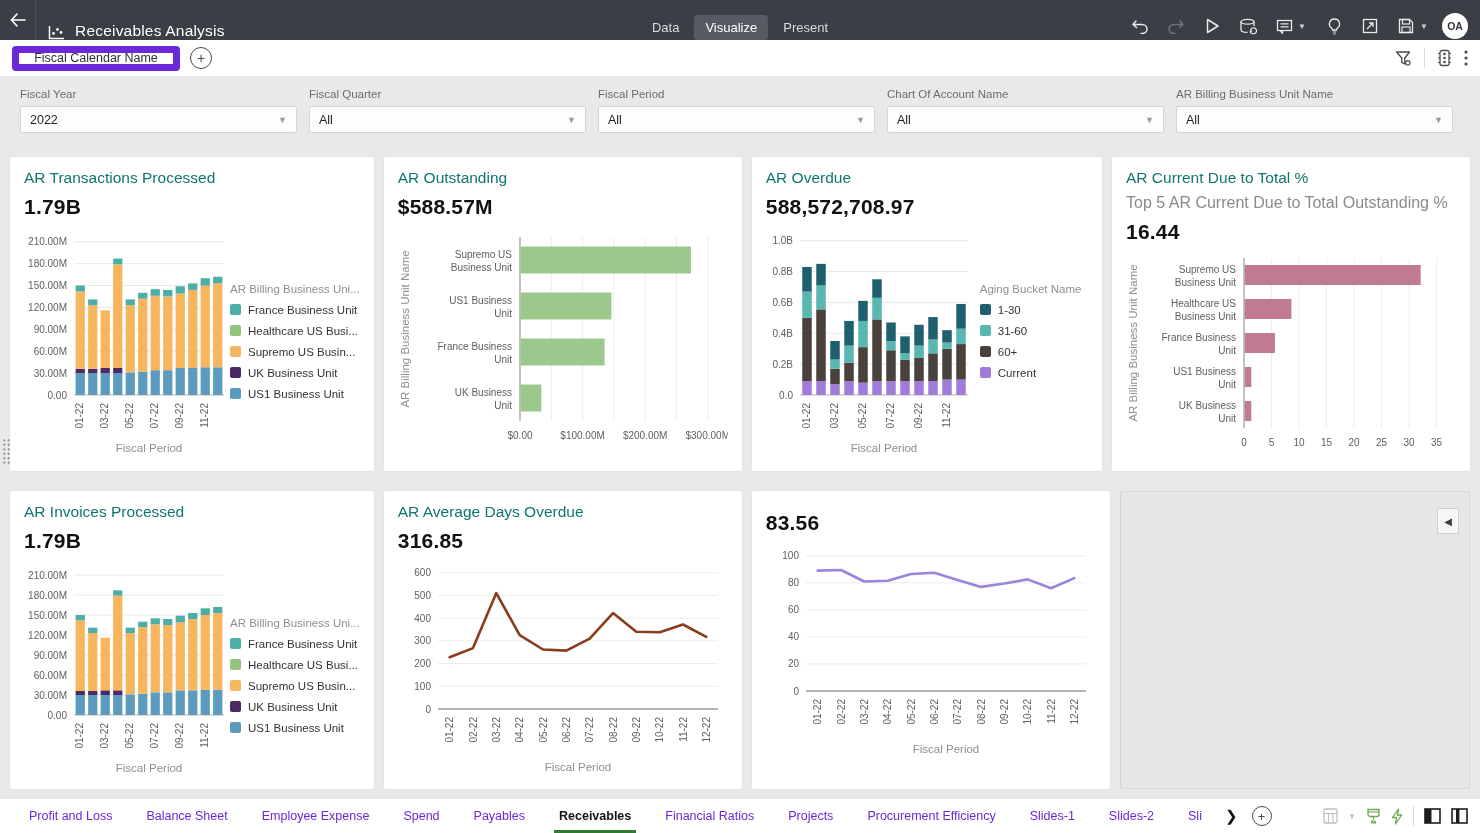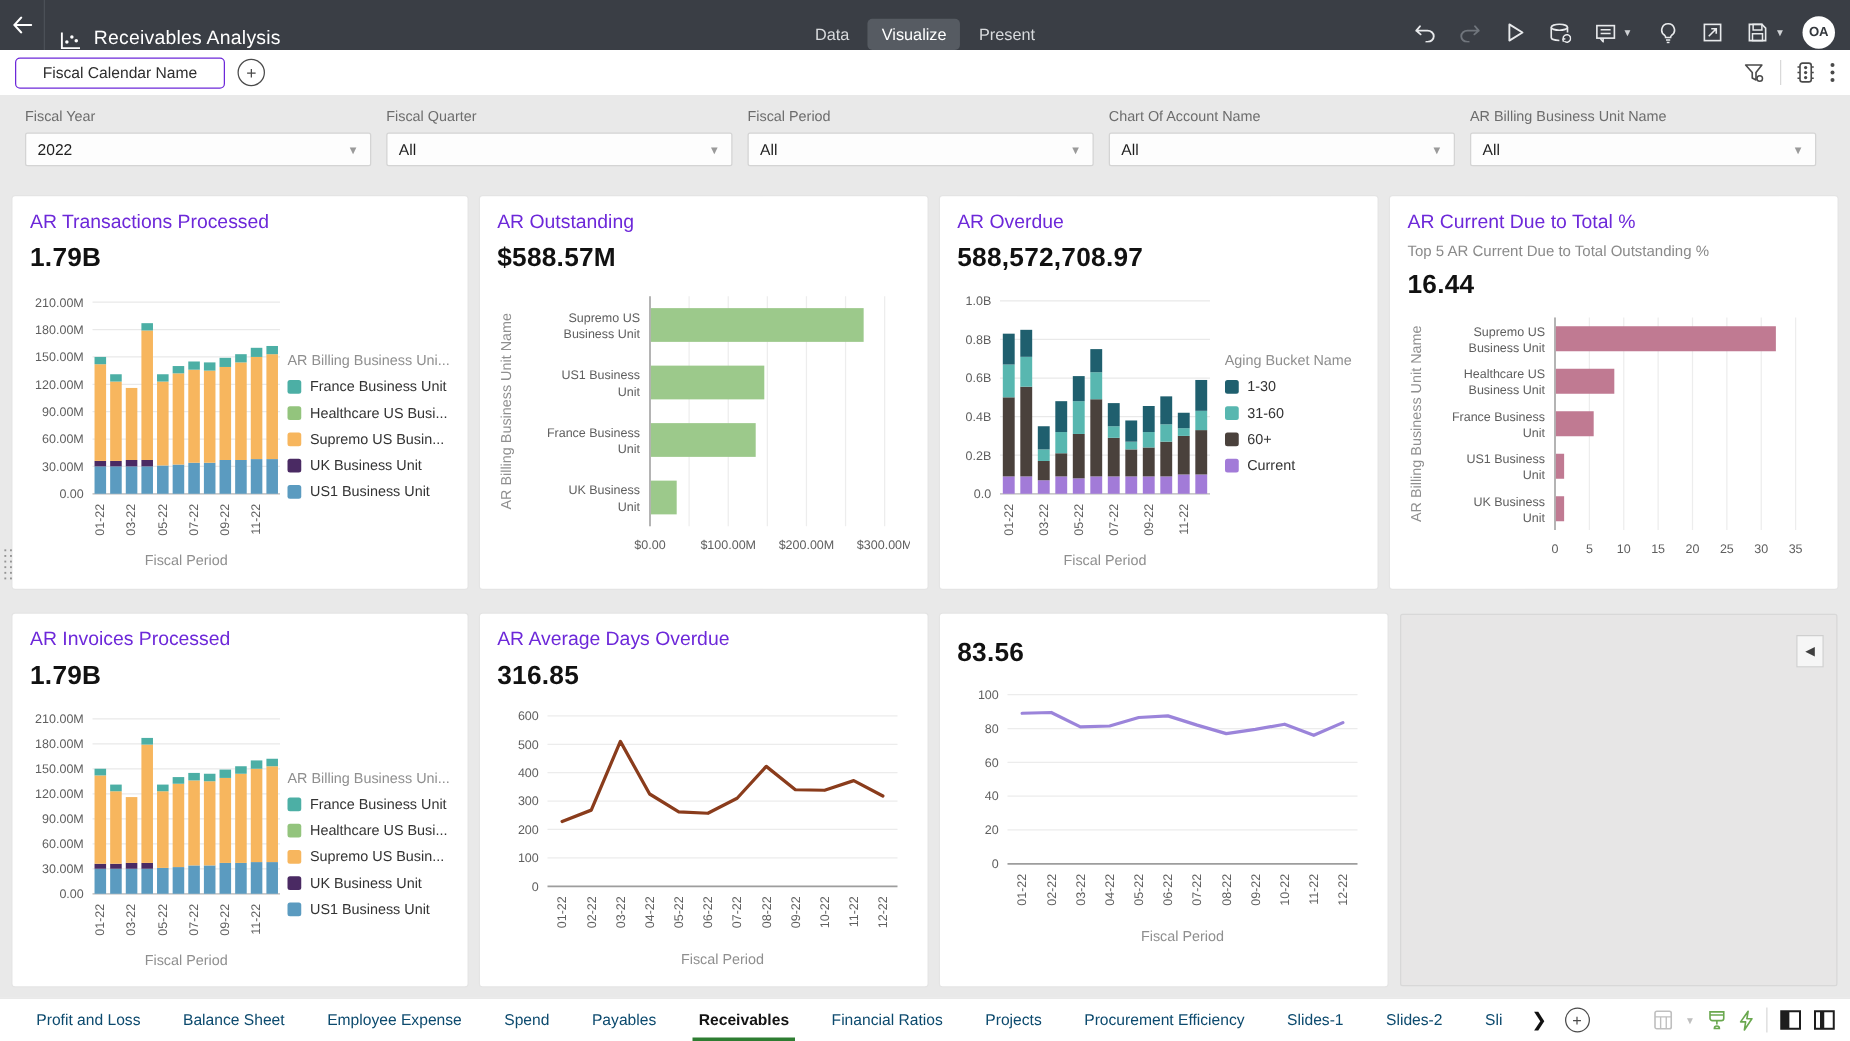--- a/index.html
+++ b/index.html
@@ -15,59 +15,59 @@
   .hdr-tab { font-size:13px; color:#d8dadd; padding:5px 11px; border-radius:4px; cursor:pointer;margin-top:14px; }
   .hdr-tab.active { background:#565b62; color:#fff; }
   .hdr-icons { margin-left:auto; display:flex; align-items:center; gap:8px; padding-right:12px; }
   .hicon { width:28px; height:28px; display:flex; align-items:center; justify-content:center; cursor:pointer; color:#e8eaec; }
   .hicon.dim { color:#70757c; }
   .hicon-caret { width:14px; margin-left:-8px; font-size:8px; color:#cfd2d5; display:flex; align-items:center; cursor:pointer;}
   .avatar { width:26px; height:26px; border-radius:50%; background:#fff; color:#33373c; font-size:10.5px; font-weight:bold; display:flex; align-items:center; justify-content:center; cursor:pointer; }
 
   
   .toolbar { height:36px; background:#fff; display:flex; align-items:center; padding:0 12px; }
-  .filter-pill { height:25px; min-width:168px; border:1px solid #6d28d9; border-radius:4px; background:#fff; font-size:12.5px; color:#2f2f2f; display:flex; align-items:center; justify-content:center; padding:0 14px; cursor:pointer; }
+  .filter-pill { height:25px; min-width:168px; border:7px solid #6d28d9; border-radius:4px; background:#fff; font-size:12.5px; color:#2f2f2f; display:flex; align-items:center; justify-content:center; padding:0 14px; cursor:pointer; }
   .pill-plus { margin-left:10px; width:22px; height:22px; border-radius:50%; border:1.4px solid #4a4a4a; color:#4a4a4a; font-size:14px; line-height:1; display:flex; align-items:center; justify-content:center; cursor:pointer; font-weight:300;}
   .tb-right { margin-left:auto; display:flex; align-items:center; gap:12px; }
   .tb-icon { color:#4a4a4a; cursor:pointer; display:flex; align-items:center; }
   .tb-div { width:1px; height:20px; background:#d9d9d9; }
 
   
   .filterbar { display:flex; gap:12px; padding:12px 20px 14px 20px; }
   .filter { width:277px; }
   .filter-label { font-size:11.5px; color:#6d6d6d; margin-bottom:6px; }
   .filter-select { height:27px; background:#fdfdfd; border:1px solid #d4d4d4; border-radius:2px; display:flex; align-items:center; justify-content:space-between; padding:12px 9px; font-size:12.5px; color:#1f1f1f; cursor:pointer; }
   .filter-caret { color:#9a9a9a; font-size:9px; }
 
   
   .grid { display:grid; grid-template-columns:repeat(4,1fr); gap:10px; padding:10px; }
   .card { background:#fff; border-radius:2px; padding:12px 14px; position:relative; box-shadow:0 0 0 1px rgba(0,0,0,0.02); }
   .row1 .card { height:314px; }
   .row2 .card { height:298px; }
-  .card-title { font-size:15.5px; font-weight:400; color:#6d28d9; }
-  .card-subtitle { font-size:12px; color:#8a8a8a; margin-top:7px; }
+  .card-title { font-size:15.5px; font-weight:400; color:#0f766e; }
+  .card-subtitle { font-size:16px; color:#8a8a8a; margin-top:7px; }
   .card-kpi { font-size:21px; font-weight:700; color:#111; margin-top:8px; letter-spacing:.2px; }
   .chart-row { display:flex; margin-top:6px; }
   .legend { font-size:11.5px; color:#333; padding-left:2px; }
   .legend-title { color:#8f8f8f; margin-bottom:9px; font-size:11.5px; white-space:nowrap; }
   .legend-item { display:flex; gap:7px; margin-bottom:9px; cursor:pointer; white-space:nowrap; }
   .legend-chip { width:11px; height:11px; border-radius:2px; flex:none; }
   svg text.tick { font-size:10px; fill:#5f5f5f; font-family:"Liberation Sans","DejaVu Sans",sans-serif; }
   svg text.axis-title { font-size:11.5px; fill:#8f8f8f; font-family:"Liberation Sans","DejaVu Sans",sans-serif; }
   .empty-card { background:#e7e6e6; border:1px solid #d8d8d8; box-shadow:none; }
   .collapse-btn { position:absolute; top:16px; right:10px; width:22px; height:26px; background:#f6f6f6; border:1px solid #cfcfcf; display:flex; align-items:center; justify-content:center; font-size:10px; color:#3f3f3f; cursor:pointer; }
 
   
   .grip { position:absolute; left:2px; top:438px; width:9px; height:26px;
     background-image:radial-gradient(#949494 1.1px, transparent 1.1px); background-size:4.5px 4.5px; cursor:col-resize; }
 
   
   .footer { position:absolute; bottom:0; left:0; right:0; height:35px; background:#fff; border-top:1px solid #e2e2e2; display:flex; align-items:center; padding:0 12px; }
   .ftabs { display:flex; align-items:center; height:100%; }
-  .ftab { font-size:12.5px; color:#0c4a6e; padding:0 17px; height:100%; display:flex; align-items:center; cursor:pointer; position:relative; white-space:nowrap; }
+  .ftab { font-size:12.5px; color:#6d28d9; padding:0 17px; height:100%; display:flex; align-items:center; cursor:pointer; position:relative; white-space:nowrap; }
   .ftab.active { font-weight:700; color:#141414; }
   .ftab.active::after { content:""; position:absolute; left:12px; right:12px; bottom:0; height:3px; background:#2e7d32; }
   .ftab-more { font-size:15px; font-weight:700; color:#111; padding:0 6px; cursor:pointer; }
   .ftab-add { width:20px; height:20px; border:1.3px solid #4a4a4a; border-radius:50%; color:#4a4a4a; display:flex; align-items:center; justify-content:center; font-size:13px; margin-left:8px; cursor:pointer; font-weight:300;}
   .f-right { margin-left:auto; display:flex; align-items:center; gap:10px; }
   .f-div { width:1px; height:20px; background:#d9d9d9; }
   .ficon { display:flex; align-items:center; cursor:pointer; }
 </style>
 </head>
 <body>

